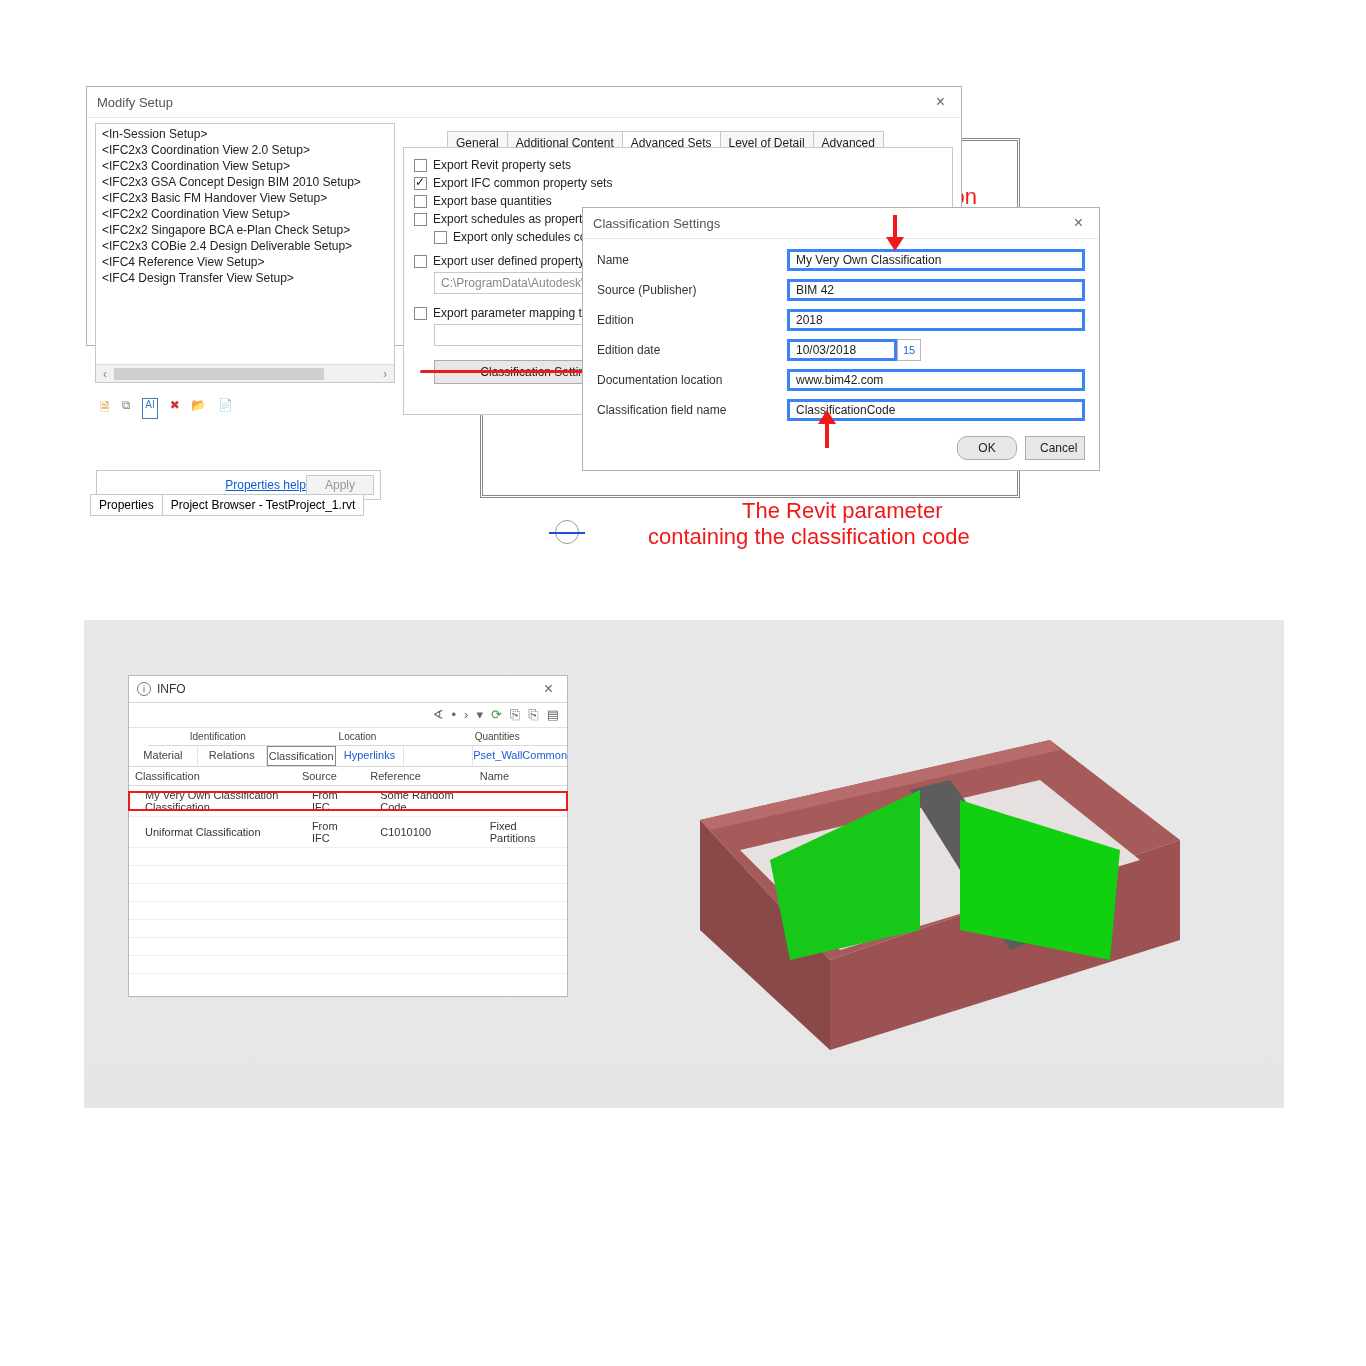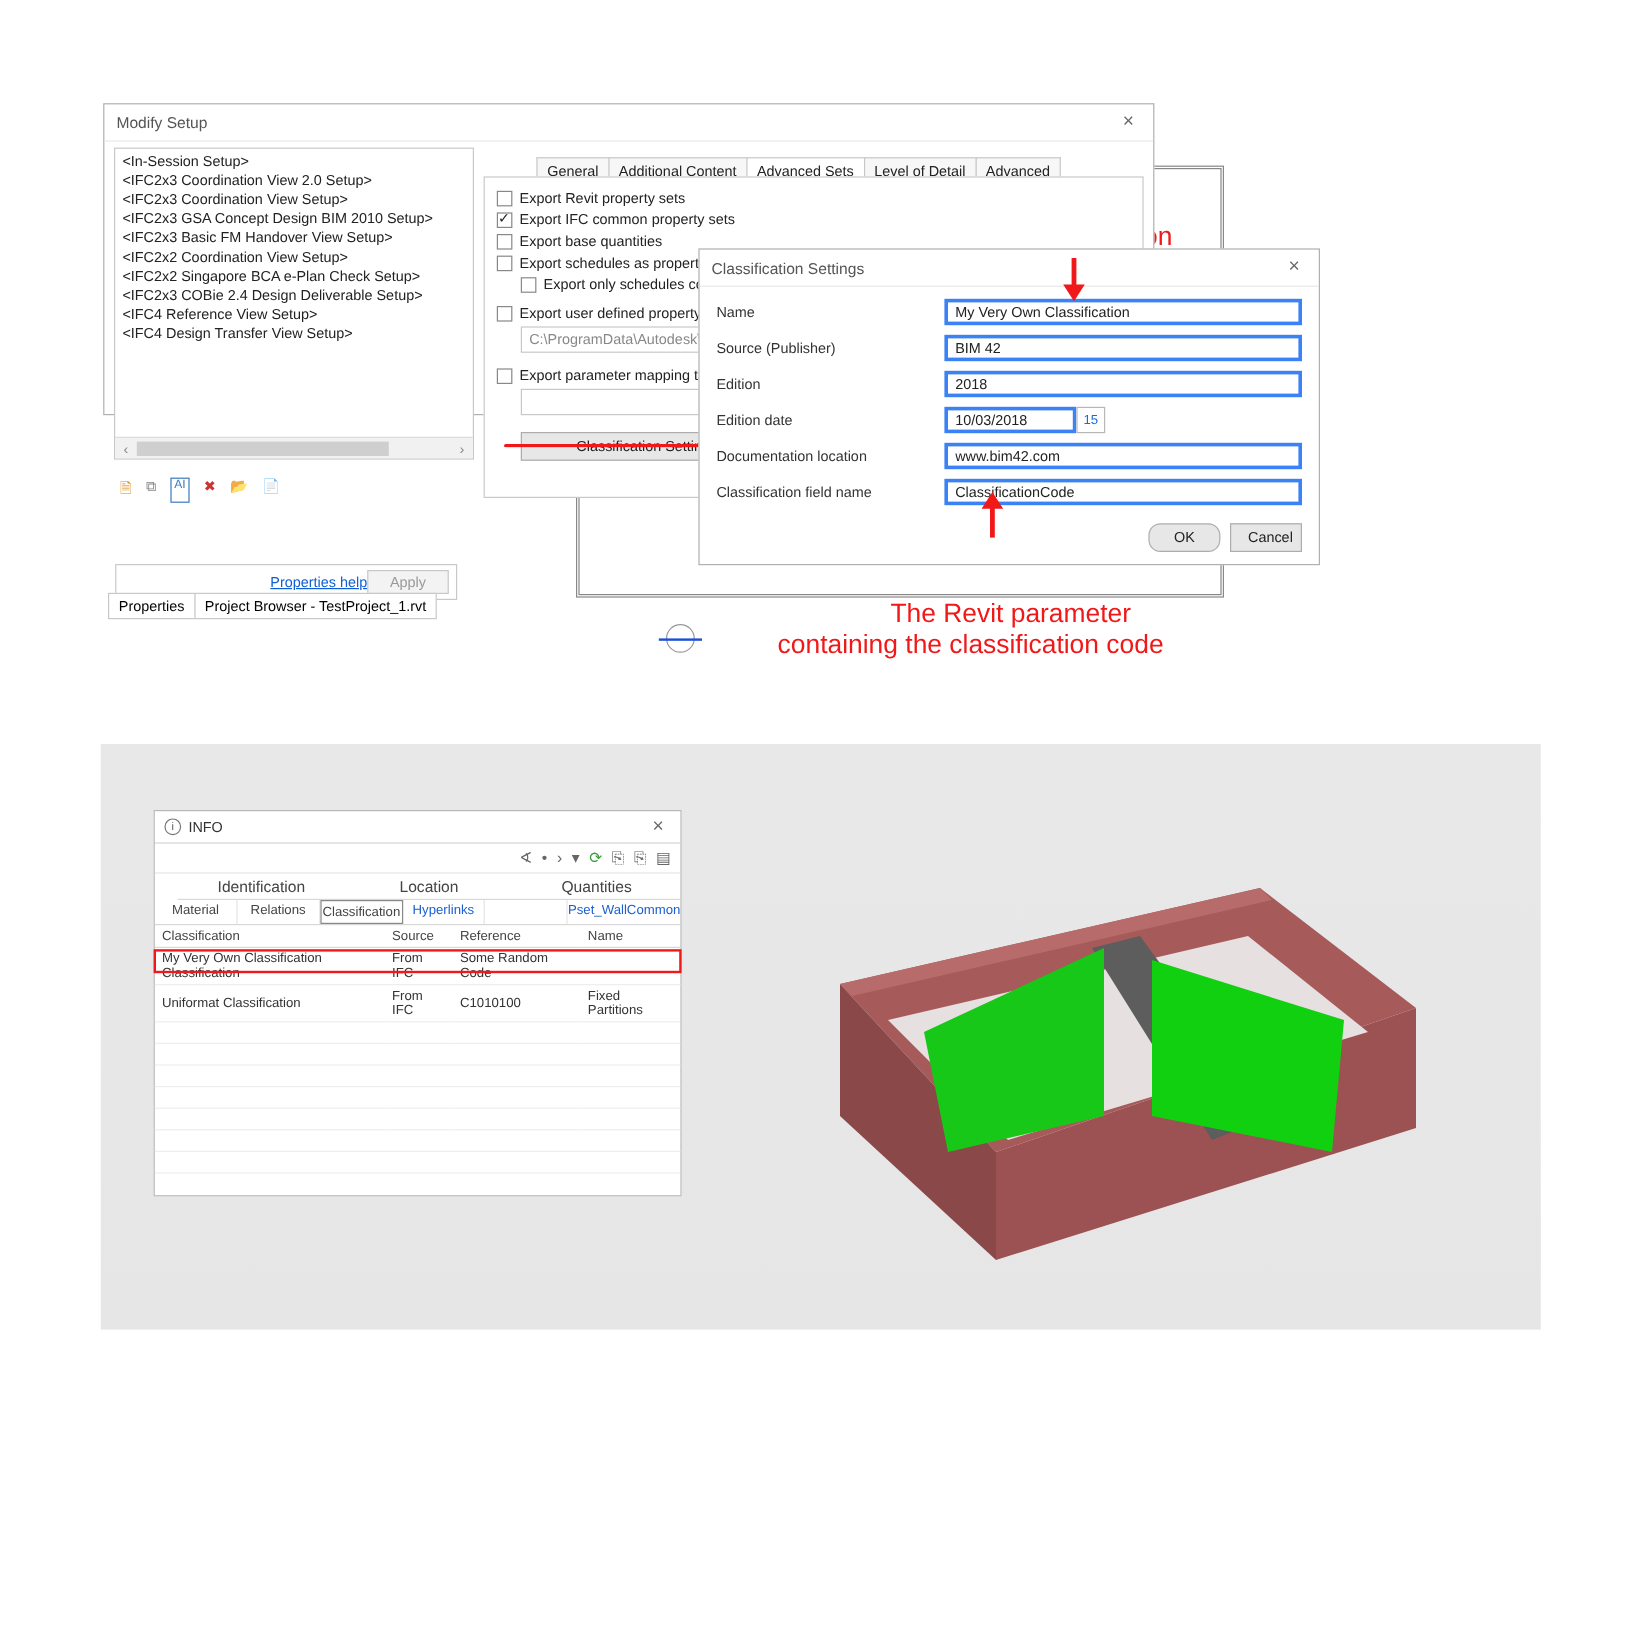--- a/index.html
+++ b/index.html
@@ -51,30 +51,30 @@
   .blue-marker .h { position: absolute; top: 20px; left: 4px; width: 36px; height: 2px; background: #1d4fd6; }
   .blue-marker .circ { position: absolute; top: 8px; left: 10px; width: 24px; height: 24px; border: 1px solid #999; border-radius: 50%; }
   
   .lower-bg { position: absolute; left: 84px; top: 620px; width: 1200px; height: 488px; background: linear-gradient(#e8e8e8,#e6e6e6); }
   .info-panel { position: absolute; left: 128px; top: 675px; width: 440px; height: 322px; background: #fff; border: 1px solid #b8b8b8; z-index: 2; }
   .info-panel .hdr { display: flex; justify-content: space-between; align-items: center; padding: 4px 8px; border-bottom: 1px solid #d4d4d4; }
   .info-panel .hdr-left { display: flex; align-items: center; gap: 6px; font-size: 12px; color: #333; }
   .info-icon { width: 14px; height: 14px; border: 1px solid #777; border-radius: 50%; display: inline-flex; align-items: center; justify-content: center; font-size: 9px; color: #555; }
   .mini-toolbar { display: flex; justify-content: flex-end; gap: 4px; padding: 4px 6px; border-bottom: 1px solid #e4e4e4; color: #666; font-size: 13px; }
   .mini-toolbar span { padding: 0 2px; }
-  .groups { display: grid; grid-template-columns: 1fr 1fr 1fr; text-align: center; font-size: 13px; color: #444; border-bottom: 1px solid #d8d8d8; margin-left: 19px; }
+  .groups { display: grid; grid-template-columns: 1fr 1fr 1fr; text-align: center; font-size: 10px; color: #444; border-bottom: 1px solid #d8d8d8; margin-left: 19px; }
   .groups div { padding: 3px 0; }
   .subtabs { display: grid; grid-template-columns: repeat(6,1fr); border-bottom: 1px solid #d8d8d8; }
   .subtabs div { text-align: center; font-size: 11px; padding: 3px 0; color: #444; border-right: 1px solid #e4e4e4; }
   .subtabs div:last-child { border-right: none; }
   .subtabs .sel { border: 1px solid #888; background: #fff; }
   .subtabs .link { color: #1a5fd0; }
   .table { width: 100%; border-collapse: collapse; font-size: 11px; }
   .table th { text-align: left; font-weight: normal; color: #444; border-bottom: 1px solid #d8d8d8; padding: 3px 6px; }
-  .table td { border-bottom: 1px solid #eee; padding: 3px 6px; color: #333; }
+  .table td { border-bottom: 1px solid #eee; padding: 3px 16px; color: #333; }
   .table tr.blank td { height: 18px; }
   .red-rect { position: absolute; border: 2px solid #f01818; }
   
   .model { position: absolute; left: 640px; top: 700px; width: 580px; height: 380px; }
   svg.model-svg { width: 100%; height: 100%; }
   .arrow-down { position: absolute; width: 30px; height: 40px; }
   .arrow-down::before { content: ""; position: absolute; left: 13px; top: 0; width: 4px; height: 24px; background: #f01818; }
   .arrow-down::after { content: ""; position: absolute; left: 6px; top: 22px; border-left: 9px solid transparent; border-right: 9px solid transparent; border-top: 14px solid #f01818; }
   .arrow-up { position: absolute; width: 30px; height: 40px; }
   .arrow-up::before { content: ""; position: absolute; left: 13px; top: 14px; width: 4px; height: 26px; background: #f01818; }

